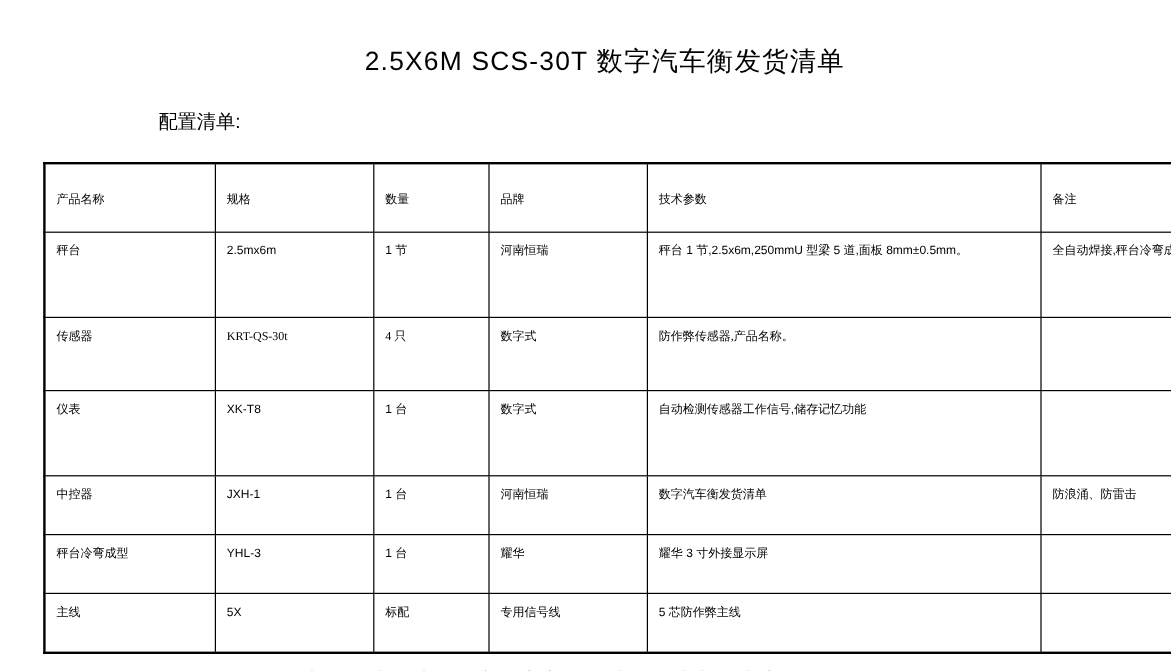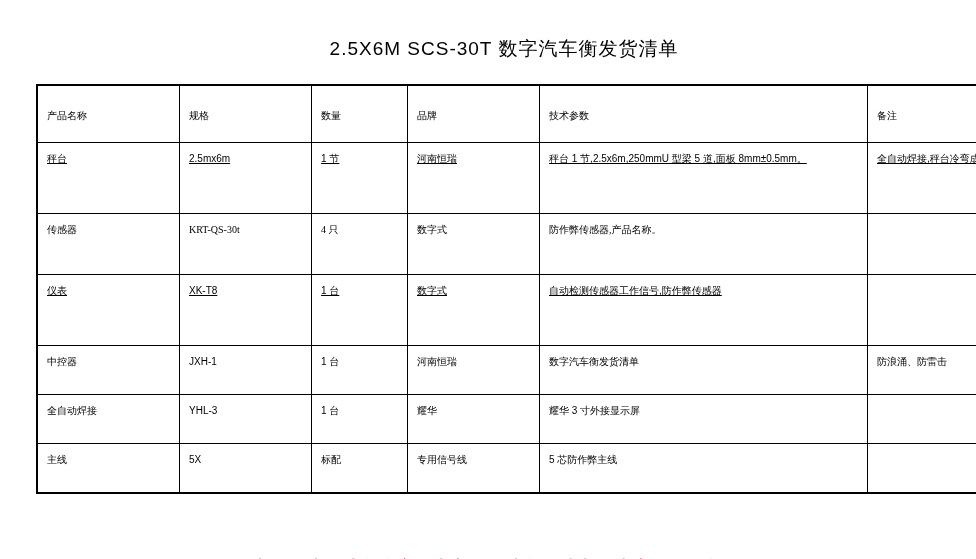--- a/index.html
+++ b/index.html
@@ -15,21 +15,21 @@
     overflow: hidden;
   }
   .page {
     position: relative;
     width: 976px;
     height: 559px;
     box-sizing: border-box;
   }
   .doc-title {
     text-align: center;
-    font-size: 19px;
+    font-size: 22px;
     letter-spacing: 1px;
     margin-top: 36px;
     font-weight: normal;
     font-family: "Liberation Sans", sans-serif;
     padding-left: 32px;
   }
   .subtitle {
     margin-top: 26px;
     margin-left: 132px;
     font-size: 16px;
@@ -57,21 +57,21 @@
     vertical-align: middle;
   }
   .c0 { width: 124px; }
   .c1 { width: 114px; }
   .c2 { width: 78px; }
   .c3 { width: 114px; }
   .c4 { width: 310px; }
   .c5 { width: 164px; }
 
   tr.r-head td { height: 46px; }
-  tr.r-tall td { height: 58px; text-decoration: underline; }
+  tr.r-tall td { height: 58px; }
   tr.r-mid td  { height: 48px; font-family: Liberation Serif, serif; }
   tr.r-small td { height: 36px; }
 
   .footer {
     position: absolute;
     left: 0;
     right: 0;
     bottom: 16px;
     text-align: center;
     color: #cc0000;
@@ -80,20 +80,21 @@
     letter-spacing: 0.5px;
   }
 </style>
 </head>
 <body>
 
 <div class="page">
 
   <div class="doc-title">2.5X6M SCS-30T 数字汽车衡发货清单</div>
 
+  <div class="subtitle">配置清单:</div>
 
   <div class="table-wrap">
     <table class="spec">
       <tbody>
         <tr class="r-head">
           <td class="c0 head">产品名称</td>
           <td class="c1 head">规格</td>
           <td class="c2 head">数量</td>
           <td class="c3 head">品牌</td>
           <td class="c4 head">技术参数</td>
@@ -116,35 +117,35 @@
           <td class="c3">数字式</td>
           <td class="c4">防作弊传感器,产品名称。</td>
           <td class="c5"></td>
         </tr>
 
         <tr class="r-tall">
           <td class="c0">仪表</td>
           <td class="c1">XK-T8</td>
           <td class="c2">1 台</td>
           <td class="c3">数字式</td>
-          <td class="c4">自动检测传感器工作信号,防作弊传感器</td>
+          <td class="c4">自动检测传感器工作信号,储存记忆功能</td>
           <td class="c5"></td>
         </tr>
 
         <tr class="r-small">
           <td class="c0">中控器</td>
           <td class="c1">JXH-1</td>
           <td class="c2">1 台</td>
           <td class="c3">河南恒瑞</td>
           <td class="c4">数字汽车衡发货清单</td>
           <td class="c5">防浪涌、防雷击</td>
         </tr>
 
         <tr class="r-small">
-          <td class="c0">全自动焊接</td>
+          <td class="c0">秤台冷弯成型</td>
           <td class="c1">YHL-3</td>
           <td class="c2">1 台</td>
           <td class="c3">耀华</td>
           <td class="c4">耀华 3 寸外接显示屏</td>
           <td class="c5"></td>
         </tr>
 
         <tr class="r-small">
           <td class="c0">主线</td>
           <td class="c1">5X</td>

